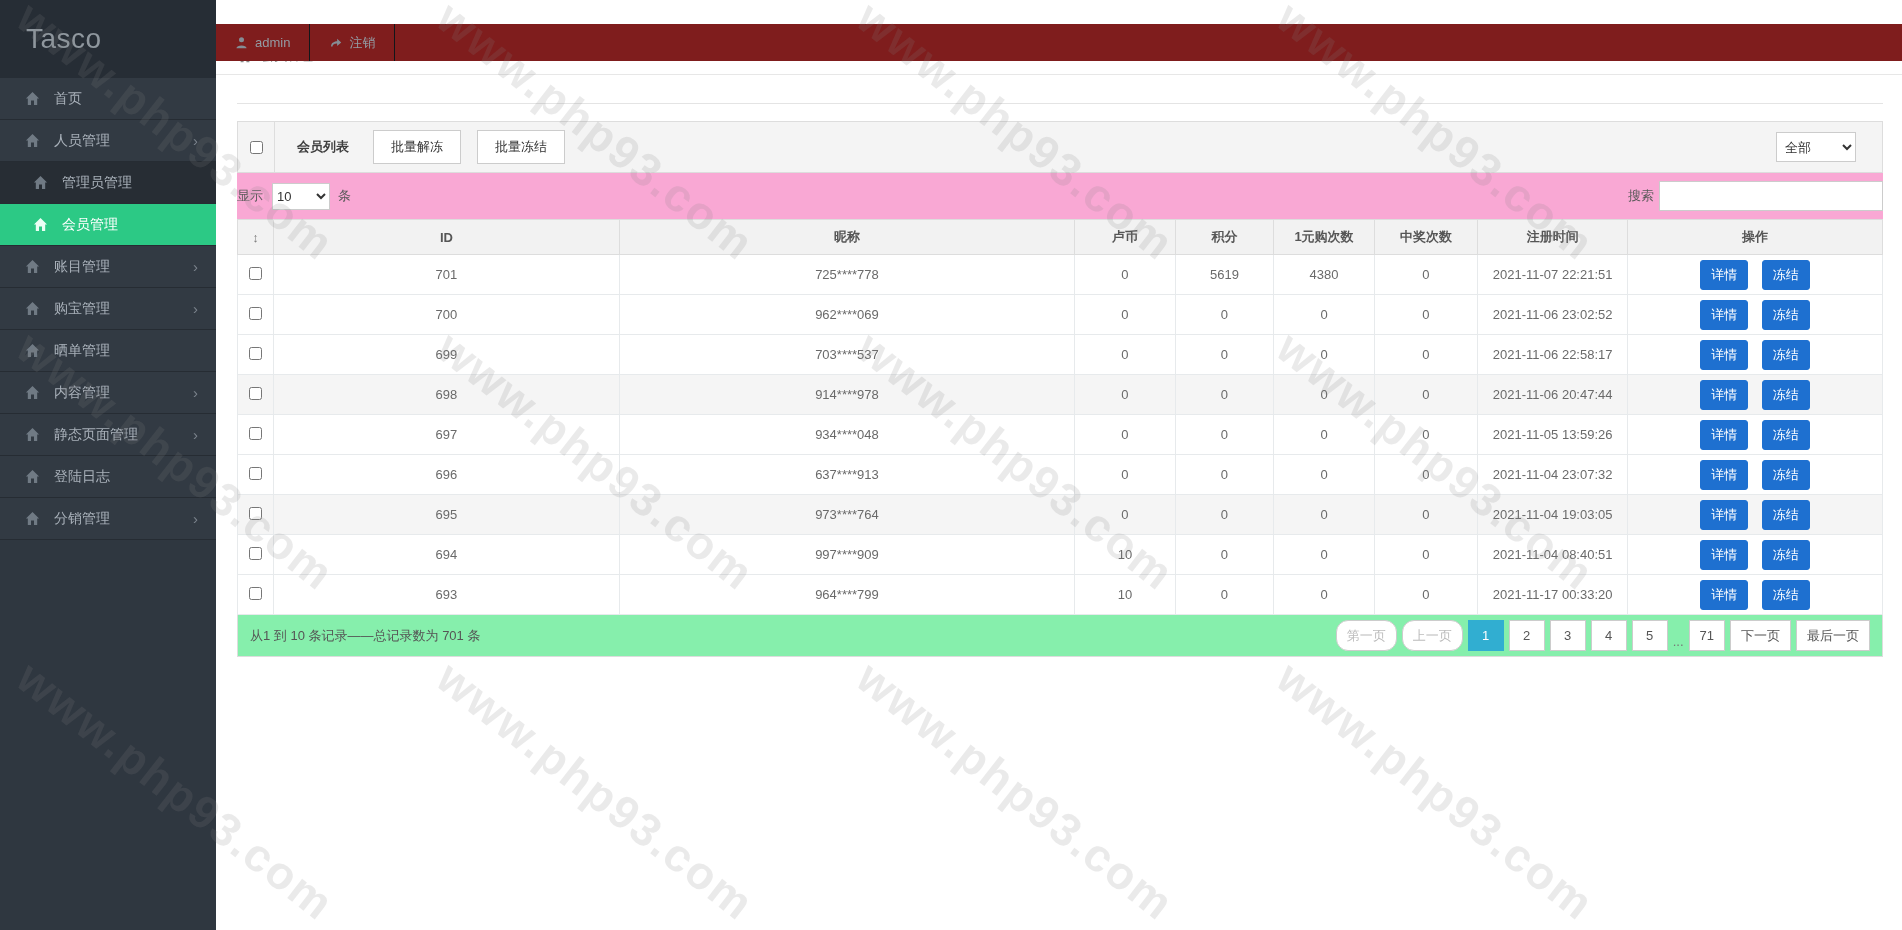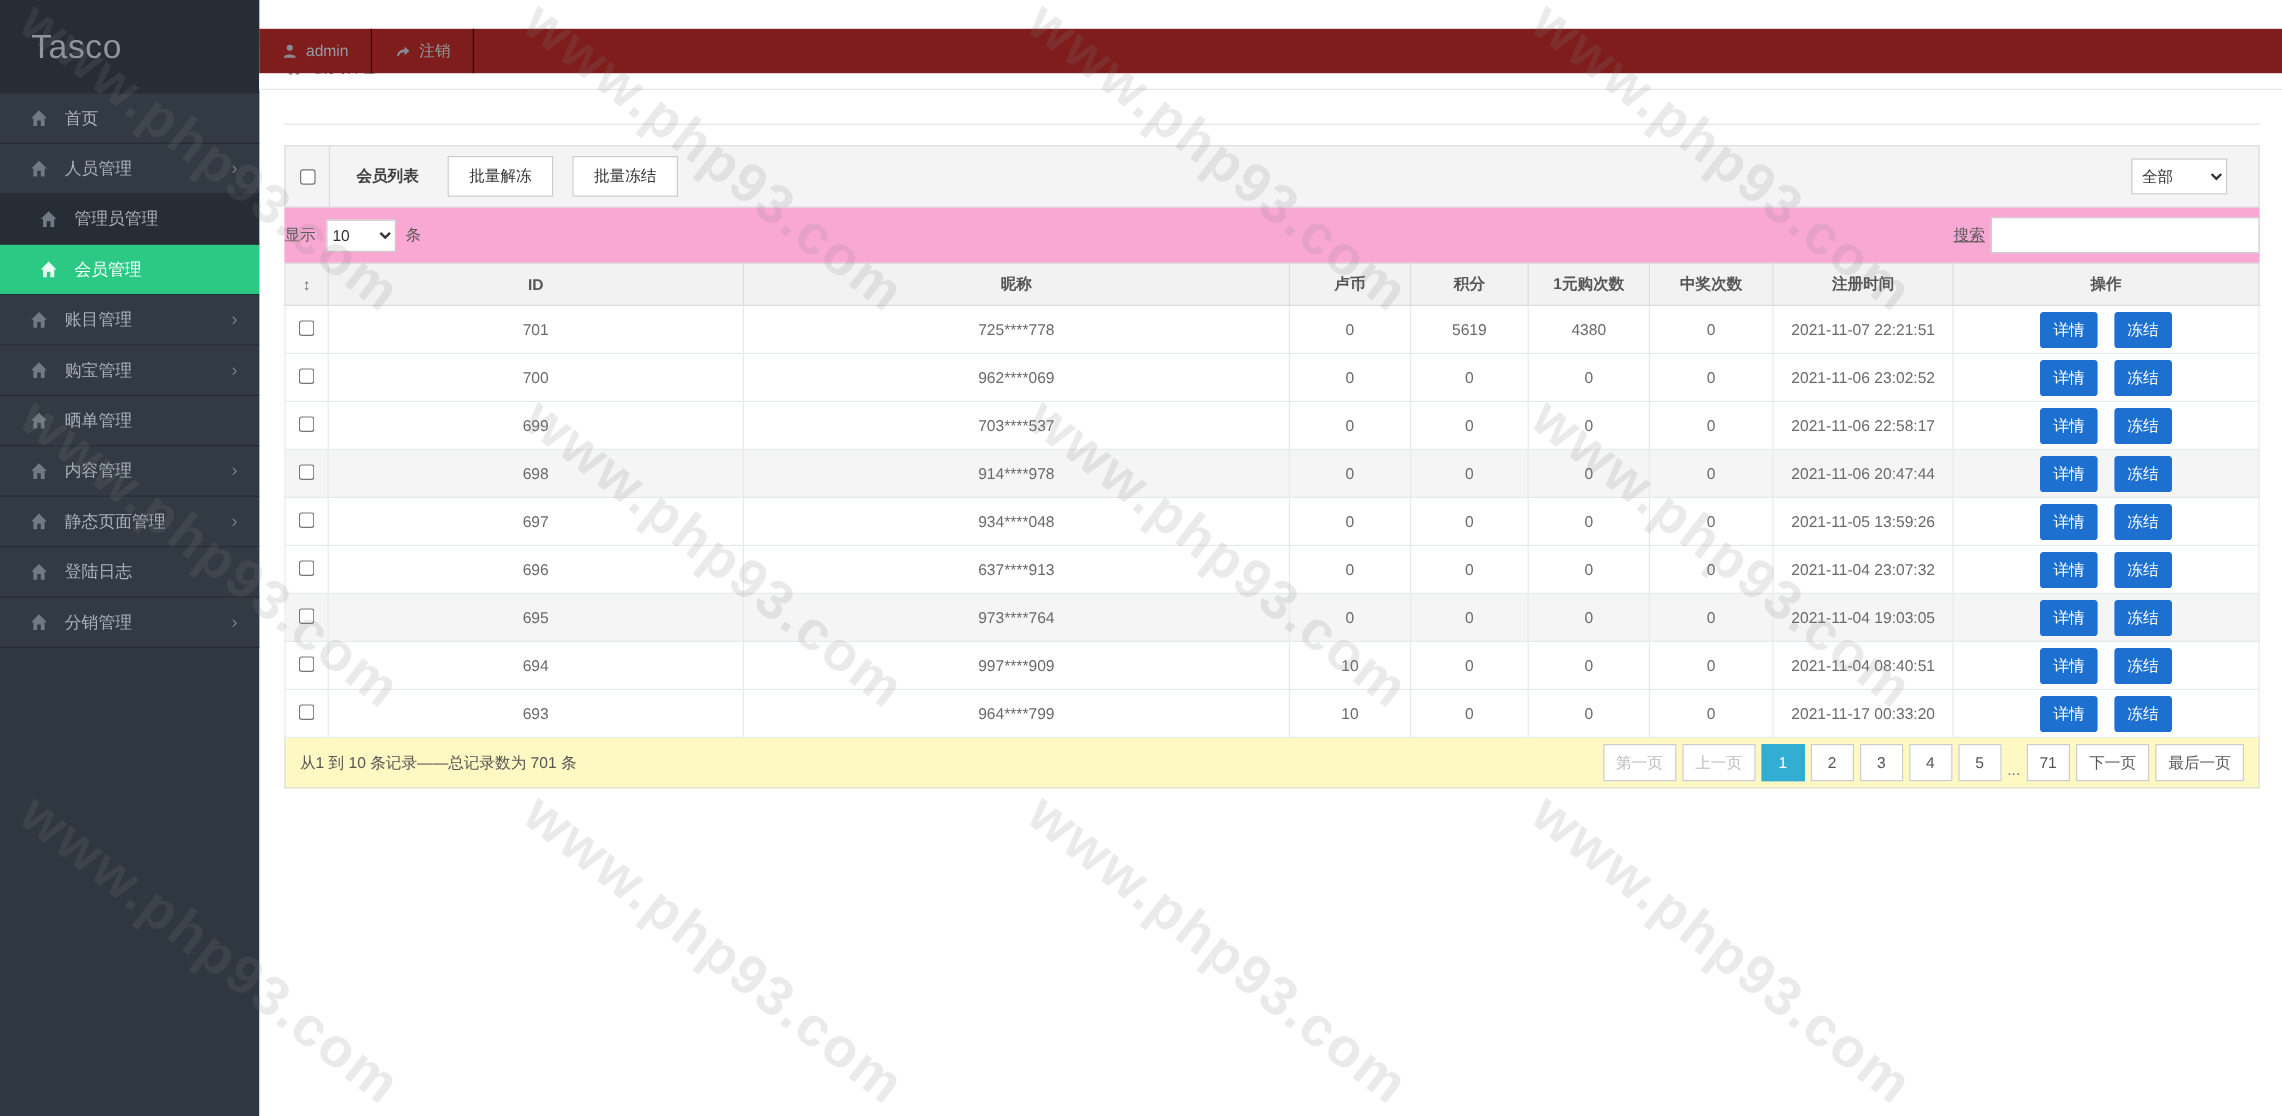--- a/index.html
+++ b/index.html
@@ -42,41 +42,41 @@
   .list-label { margin:0 24px 0 22px; color:#3f3f3f; font-weight:600; font-size:13px; }
   .tool-btn { background:#fff; border:1px solid #ccc; color:#333; font-size:13px; padding:7px 17px;
               margin-right:16px; cursor:pointer; font-family:inherit; }
   .toolbar-spacer { flex:1; }
   .filter-select { width:80px; height:30px; margin-right:26px; border:1px solid #ccc; background:#fff;
                    font-size:13px; color:#333; font-family:inherit; padding:3px 4px; }
   
   .controls-row { display:flex; align-items:center; height:46px; background:#f9a8d4; color:#5a5a5a; font-size:13px; }
   .size-select { width:58px; height:27px; margin:0 8px 0 9px; border:1px solid #ccc; background:#fff;
                  font-size:13px; color:#333; font-family:inherit; }
-  .search-wrap { margin-left:auto; display:flex; align-items:center;text-decoration:underline; }
+  .search-wrap { margin-left:auto; display:flex; align-items:center; }
   .search-input { width:224px; height:30px; border:1px solid #ccc; margin-left:5px; padding:0 8px;
                   font-size:13px; font-family:inherit; }
   
   table { width:100%; border-collapse:collapse; table-layout:fixed; }
   th { background:#f2f2f2; border:1px solid #ddd; height:35px; font-weight:700; color:#565656; font-size:13px; text-align:center; }
   td { border:1px solid #e7eaec; height:40px; text-align:center; color:#6a6a6a; font-size:13px; }
   tr.shaded td { background:#f5f5f5; }
   .col-cb{width:2.2%;} .col-id{width:21%;} .col-nick{width:27.7%;} .col-coin{width:6.1%;}
   .col-pts{width:6%;} .col-buy{width:6.1%;} .col-win{width:6.3%;} .col-time{width:9.1%;} .col-op{width:15.5%;}
   .sort-glyph { color:#7a7a7a; font-weight:400; }
   .btn-blue { background:var(--btn-blue); border:1px solid var(--btn-blue); color:#fff; font-size:13px;
               padding:5px 10px; border-radius:3px; margin:0 5px; cursor:pointer; font-family:Liberation Serif, serif; }
   
-  .footer-row { display:flex; align-items:center; height:42px; background:#fef9c3;
+  .footer-row { display:flex; align-items:center; height:42px; background:#86efac;
                 border:1px solid #ddd; border-top:none; padding:0 12px; color:#555; }
   .pagination { margin-left:auto; display:flex; align-items:center; }
   .page-btn { display:inline-flex; align-items:center; justify-content:center; min-width:36px; height:31px;
               padding:0 10px; background:#fff; border:1px solid #ccc; color:#555; margin-left:5px;
               font-size:13px; cursor:pointer; text-decoration:none; }
-  .page-btn.disabled { color:#bcbcbc; cursor:default; }
+  .page-btn.disabled { color:#bcbcbc; cursor:default;border-radius:12px; }
   .page-btn.active { background:var(--page-active); border-color:var(--page-active); color:#fff; }
   .page-ellipsis { margin-left:5px; color:#777; align-self:flex-end; padding-bottom:2px; }
   
   .wm-layer { position:absolute; inset:0; z-index:50; pointer-events:none; overflow:hidden; }
   .wm { position:absolute; white-space:nowrap; transform:rotate(38deg); transform-origin:left top;
         font-size:46px; font-weight:600; color:rgba(128,128,128,0.17); letter-spacing:2px; }
 </style>
 </head>
 <body>
 

